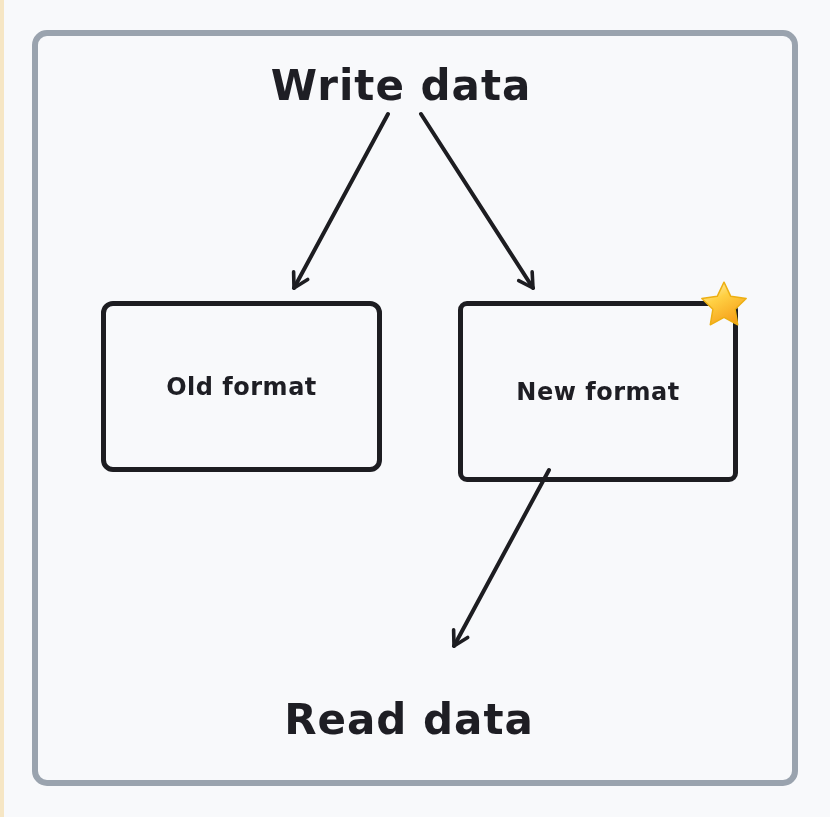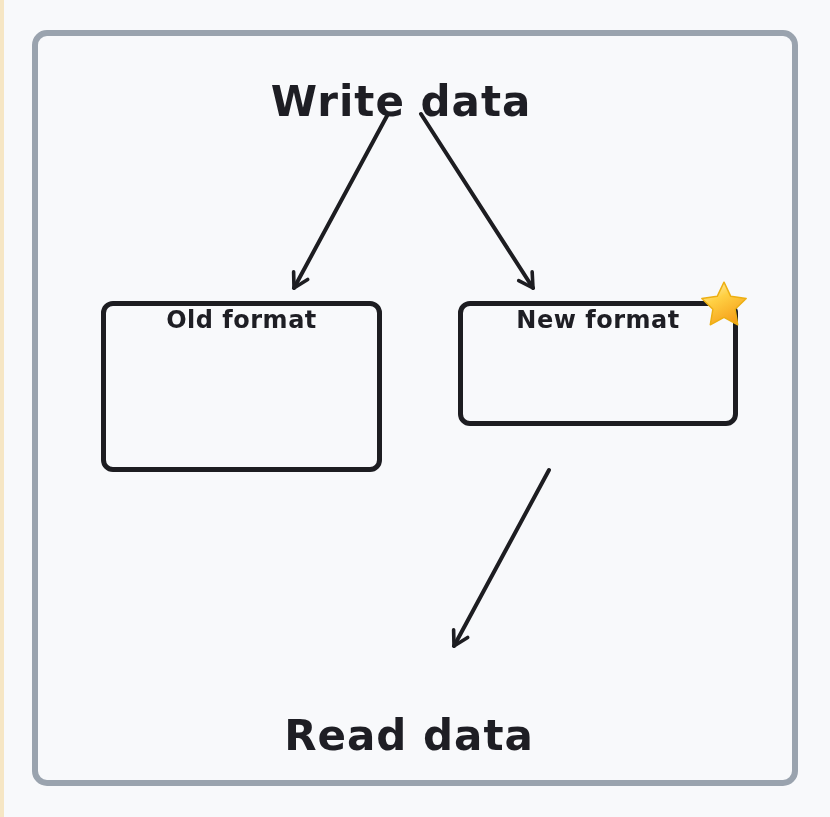--- a/index.html
+++ b/index.html
@@ -33,41 +33,40 @@
   .hand-label {
     position: absolute;
     color: #1e1e24;
     font-weight: bold;
     white-space: nowrap;
     letter-spacing: 1px;
   }
   .big-label {
     font-size: 42px;
     transform: translateX(-50%);
-    margin-top: 16px;
   }
   .node {
     position: absolute;
     box-sizing: border-box;
     border: 5px solid #1d1d21;
     border-radius: 12px;
     background: transparent;
     display: flex;
-    align-items: flex-start;
+    align-items: center;
     justify-content: center;
   }
   .node .node-label {
     color: #1e1e24;
     font-weight: bold;
     font-size: 24px;
     letter-spacing: 0.5px;
     white-space: nowrap;
   }
   #node-old { left: 101px; top: 301px; width: 281px; height: 171px; }
-  #node-new { left: 458px; top: 301px; width: 280px; height: 125px; }
+  #node-new { left: 458px; top: 301px; width: 280px; height: 181px; border-radius: 9px; }
   .arrows-layer {
     position: absolute;
     left: 0; top: 0;
     width: 830px; height: 817px;
     pointer-events: none;
   }
   .star-badge {
     position: absolute;
     left: 699px; top: 278px;
     width: 50px; height: 50px;

